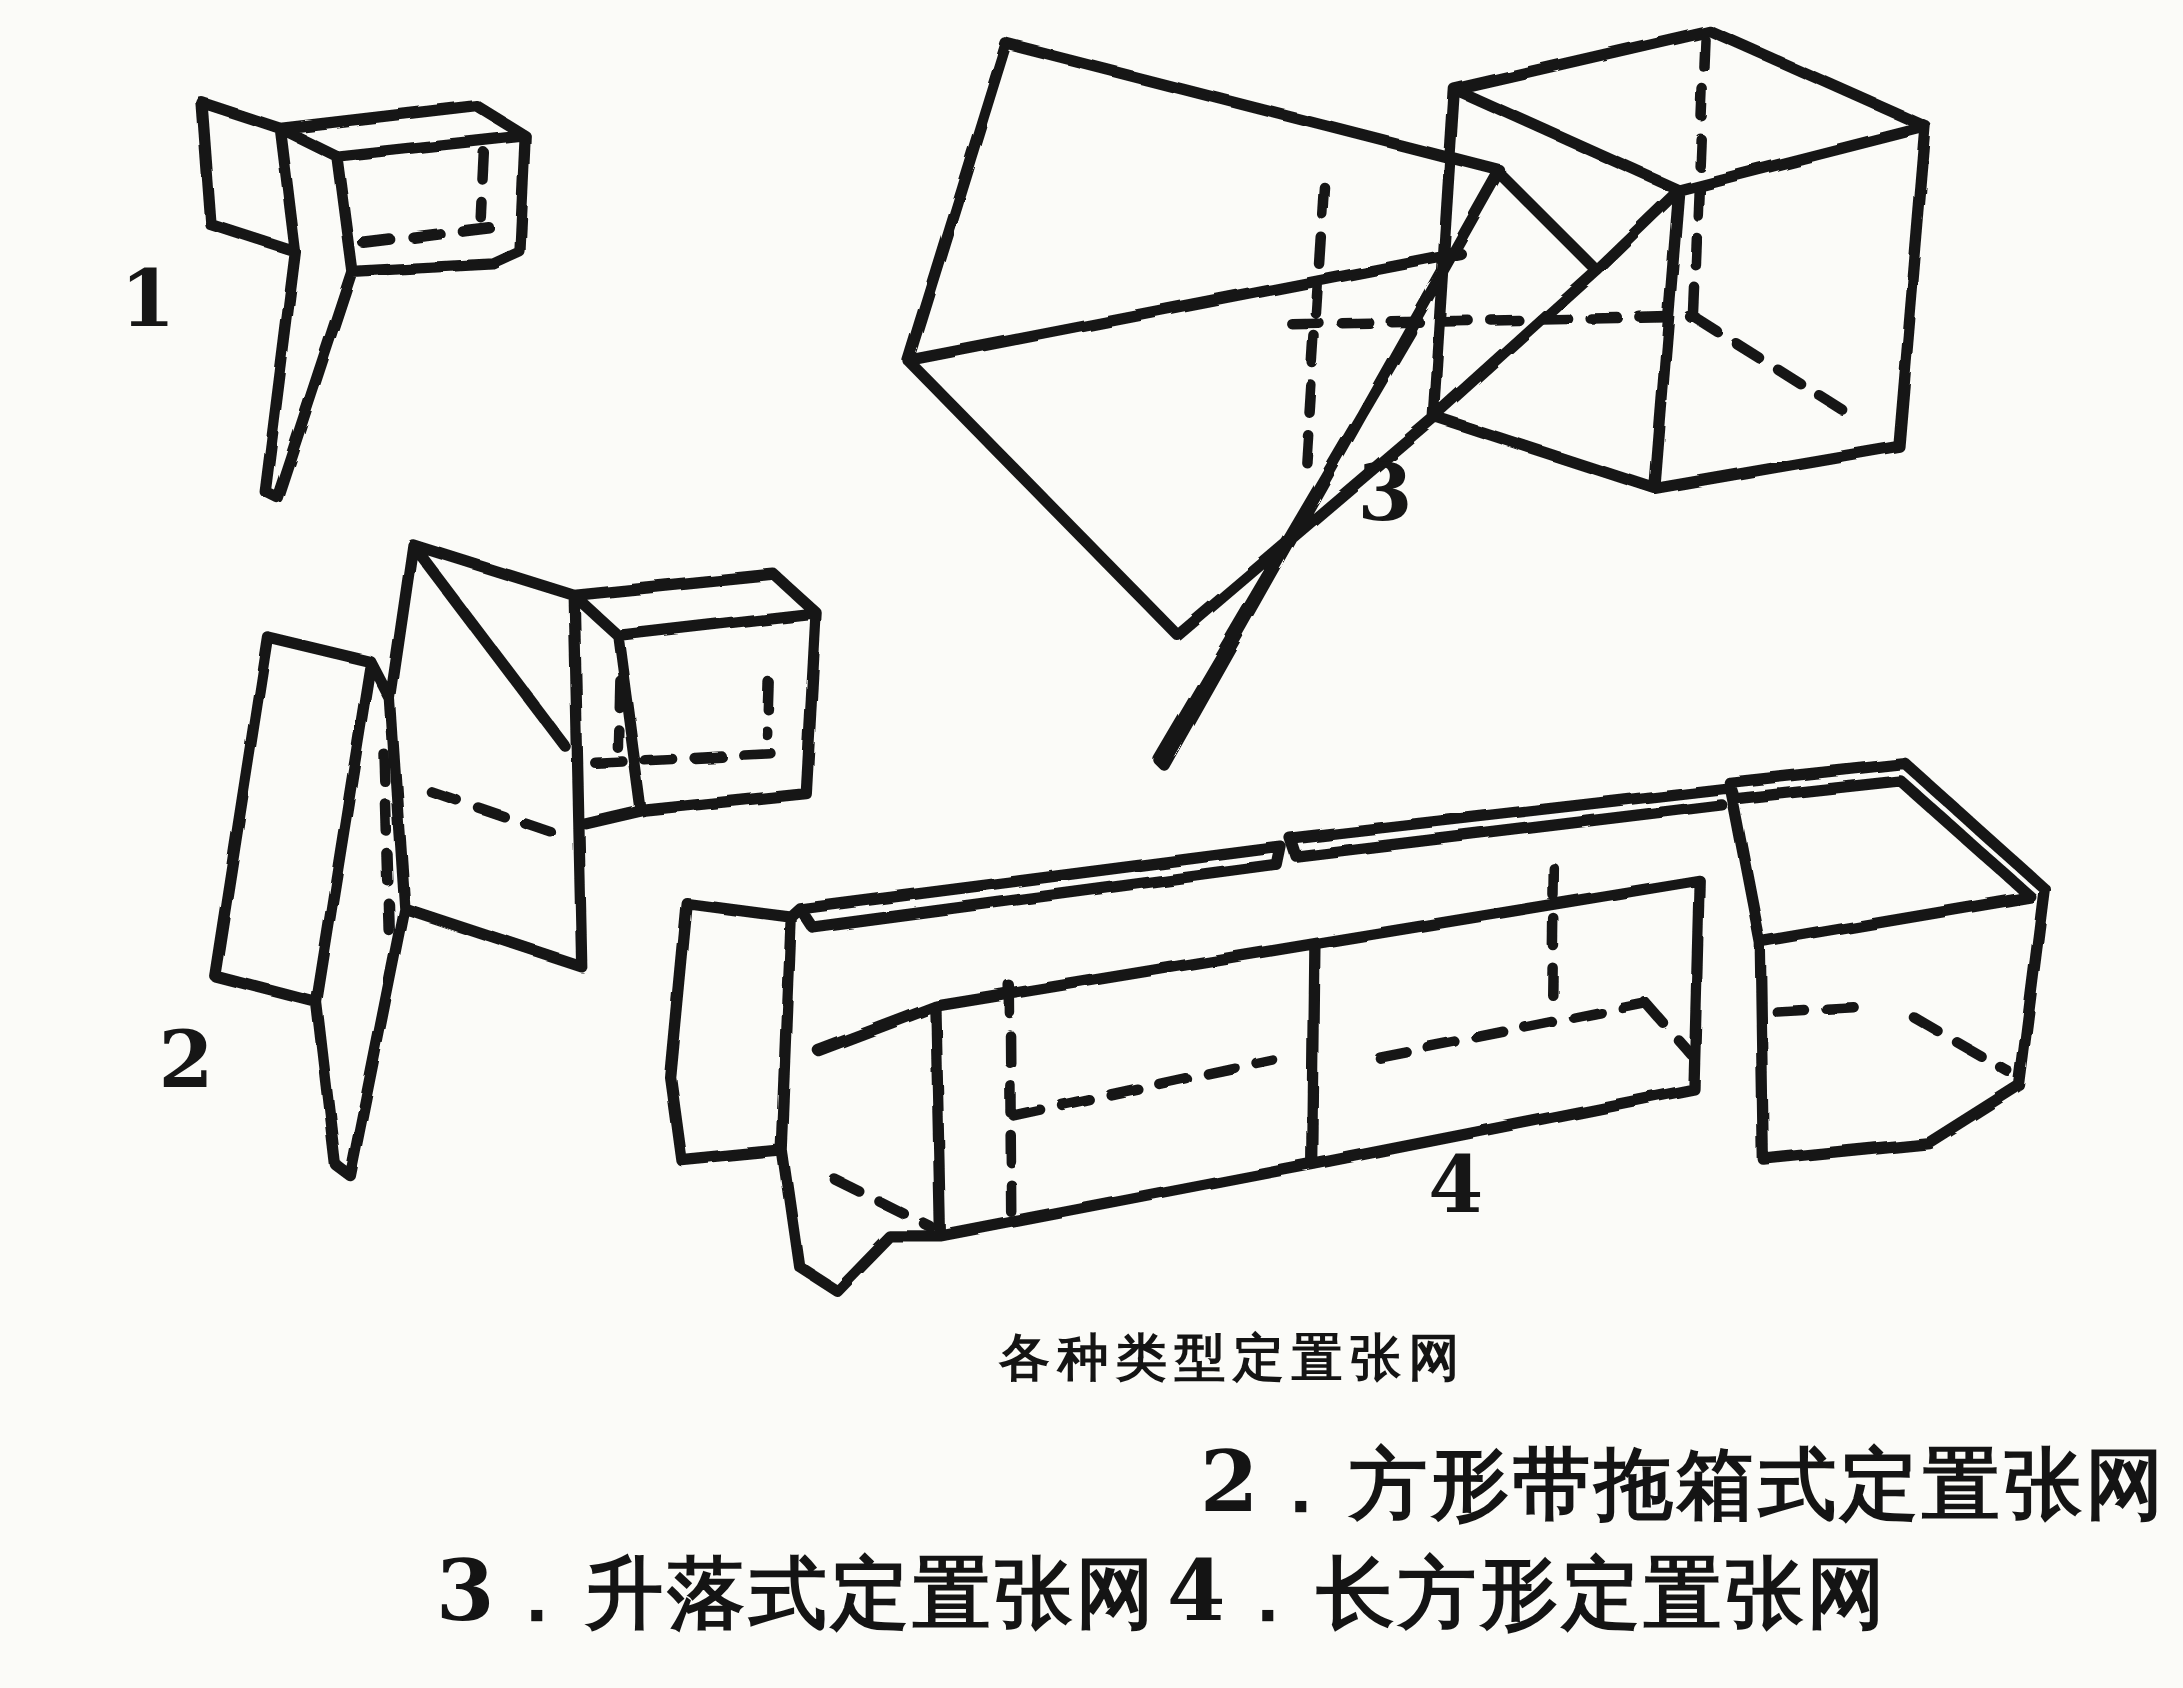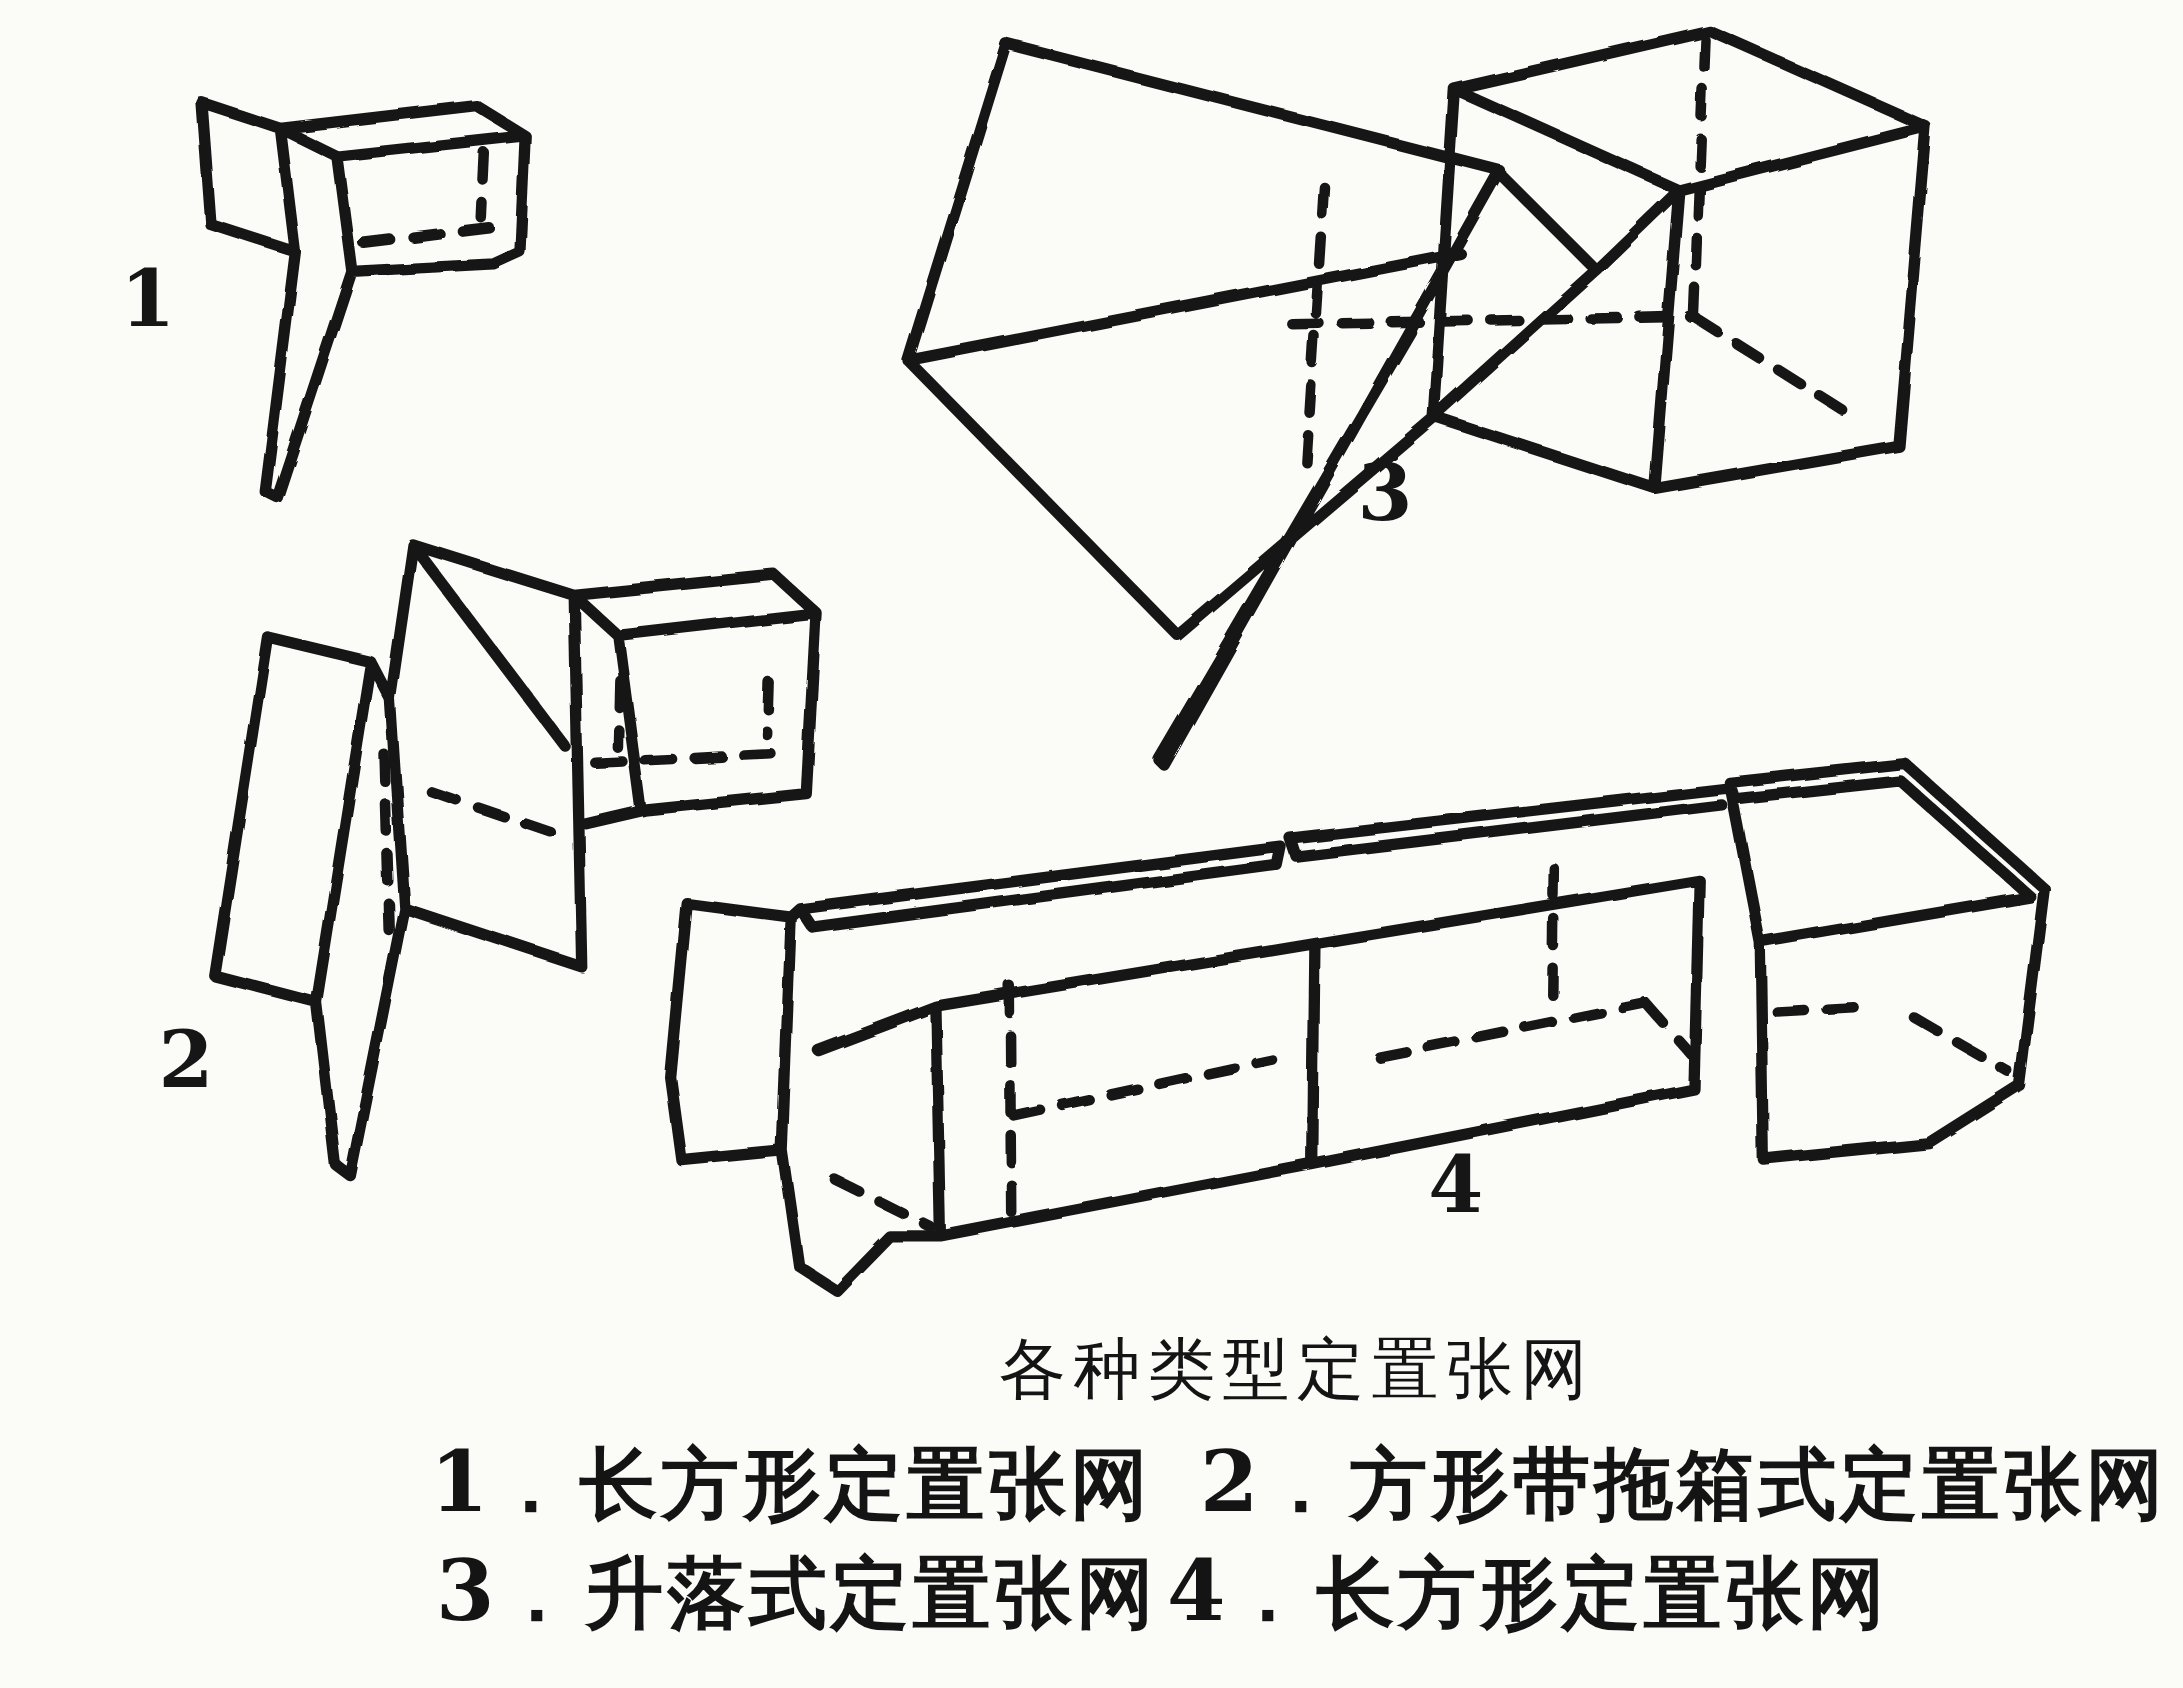--- a/index.html
+++ b/index.html
@@ -13,21 +13,21 @@
   }
   svg.canvas{position:absolute;left:0;top:0;}
   .ink path{fill:none;stroke:#171717;stroke-width:15;stroke-linecap:round;stroke-linejoin:round;}
   .ink path.dashed{stroke-dasharray:36 30;stroke-width:14;}
   .fig-num{
     font-family:"DejaVu Serif","Liberation Serif",serif;
     font-weight:700;font-size:105px;fill:#161616;
   }
   .caption-title{
     position:absolute;left:999px;top:1324px;
-    font-size:67px;font-weight:400;letter-spacing:7.5px;
+    font-size:51px;font-weight:700;letter-spacing:7.5px;
     white-space:nowrap;
   }
   .legend-item{
     position:absolute;
     font-size:78px;font-weight:700;letter-spacing:3.8px;
     white-space:nowrap;
   }
   .legend-item .num{
     font-family:"DejaVu Serif","Liberation Serif",serif;
     font-size:84px;letter-spacing:0;
@@ -156,23 +156,20 @@
     </g>
 
     <text class="fig-num" x="196" y="432" text-anchor="middle">1</text>
     <text class="fig-num" x="247" y="1442" text-anchor="middle">2</text>
     <text class="fig-num" x="1838" y="690" text-anchor="middle">3</text>
     <text class="fig-num" x="1932" y="1608" text-anchor="middle">4</text>
   </svg>
 
   <div class="caption-title">各种类型定置张网</div>
 
-  <div class="legend-item" style="left:430px;top:1432px;">
-    <span class="num">1</span><span class="sep">．</span><span>长方形定置张网</span>
-  </div>
   <div class="legend-item" style="left:1161px;top:1432px;margin-left:39px;">
     <span class="num">2</span><span class="sep">．</span><span>方形带拖箱式定置张网</span>
   </div>
 
   <div class="legend-item" style="left:436px;top:1541px;">
     <span class="num">3</span><span class="sep">．</span><span>升落式定置张网</span>
   </div>
   <div class="legend-item" style="left:1167px;top:1541px;">
     <span class="num">4</span><span class="sep">．</span><span>长方形定置张网</span>
   </div>

